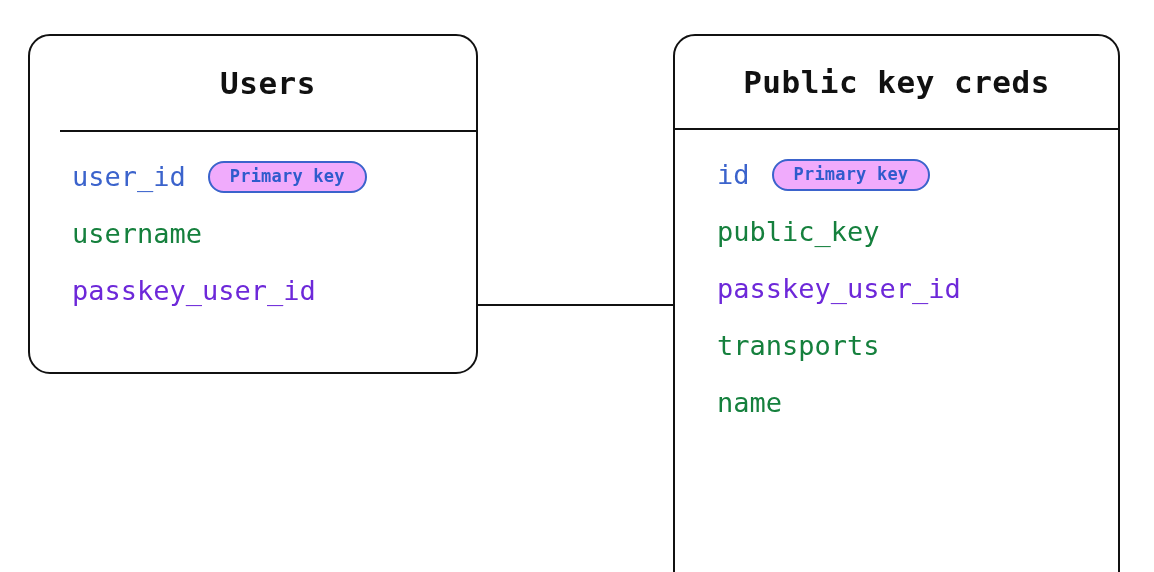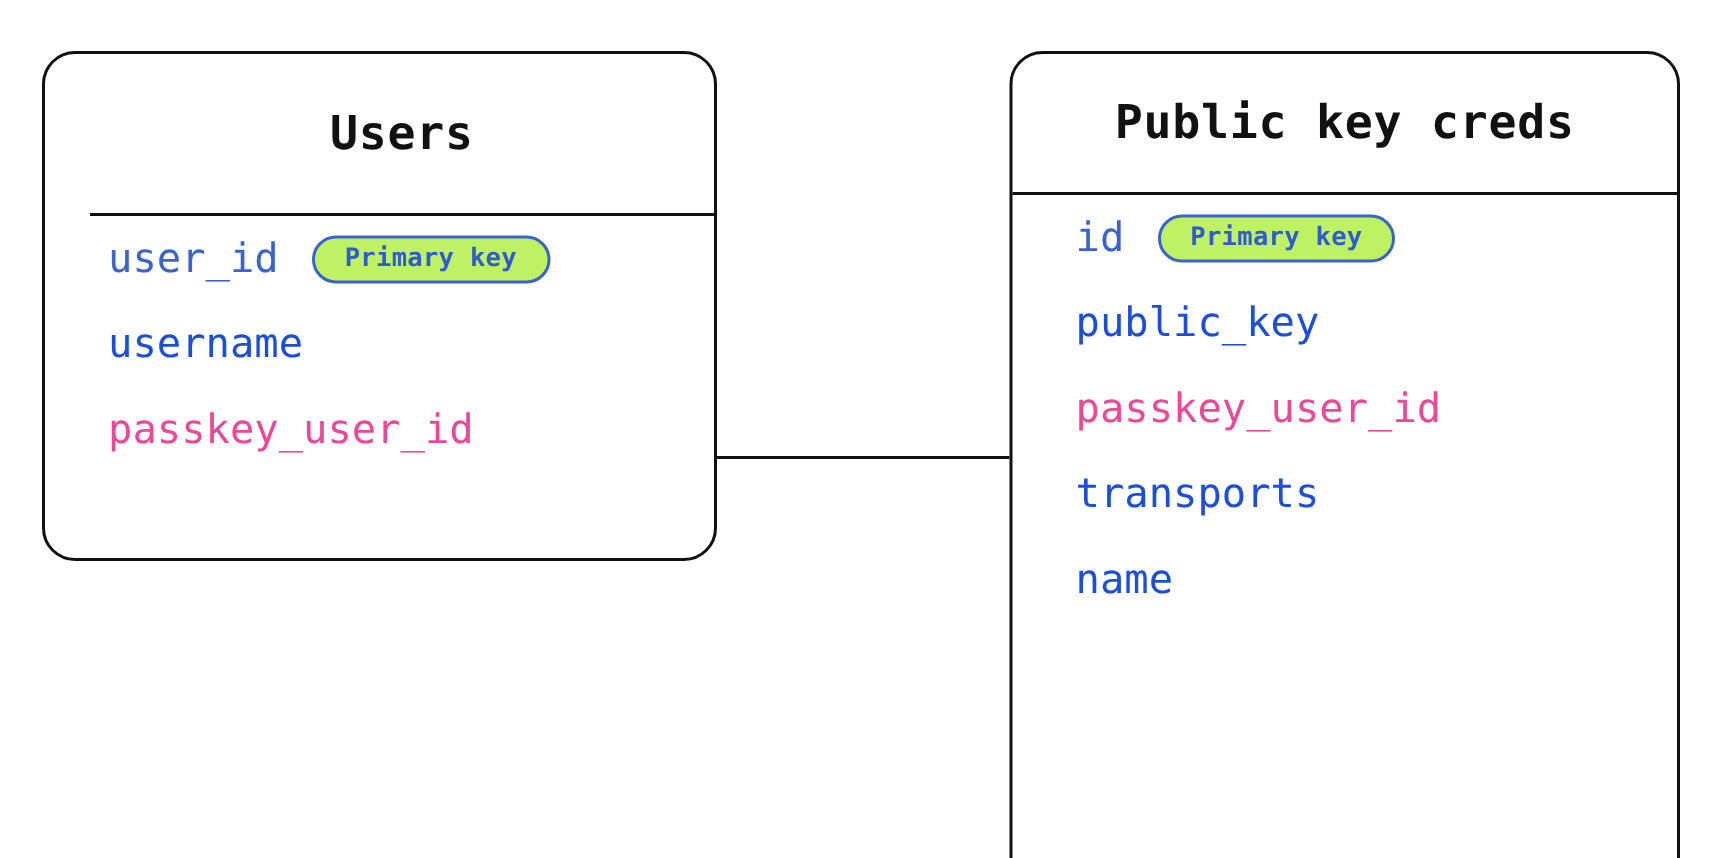--- a/index.html
+++ b/index.html
@@ -51,74 +51,74 @@
     font-family: "DejaVu Sans Mono", "Liberation Mono", monospace;
     font-weight: bold;
     font-size: 31px;
     letter-spacing: 0.5px;
     color: #111111;
     white-space: nowrap;
   }
 
   .entity-body {
     box-sizing: border-box;
-    padding-top: 0;
+    padding-top: 16px;
   }
 
   .field-row {
     display: flex;
     align-items: center;
     height: 57px;
     padding-left: 42px;
     box-sizing: border-box;
   }
 
   .field-name {
     font-family: "DejaVu Sans Mono", "Liberation Mono", monospace;
     font-size: 27px;
     font-weight: normal;
-    color: #1d4ed8;
+    color: #15803d;
     white-space: nowrap;
     line-height: 1;
   }
 
   .field-name.is-pk { color: #3B63CC; }
-  .field-name.is-fk { color: #ec4899; }
+  .field-name.is-fk { color: #6d28d9; }
 
   .pk-badge {
     margin-left: 22px;
     display: inline-flex;
     align-items: center;
     justify-content: center;
     box-sizing: border-box;
     height: 32px;
     padding: 0 20px;
     border: 2px solid #3B63CC;
     border-radius: 999px;
-    background: #bef264;
+    background: #f0abfc;
   }
 
   .pk-badge-text {
     font-family: "DejaVu Sans Mono", "Liberation Mono", monospace;
     font-weight: bold;
     font-size: 17px;
     letter-spacing: 0.2px;
     color: #2F5BCC;
     white-space: nowrap;
     line-height: 1;
   }
 
   
   #entity-users {
     left: 28px;
     top: 34px;
     width: 450px;
     height: 340px;
   }
-  #entity-users .entity-header { height: 108px; margin-left: 30px; }
+  #entity-users .entity-header { height: 96px; margin-left: 30px; }
 
   #entity-public-key-creds {
     left: 673px;
     top: 34px;
     width: 447px;
     height: 570px;
   }
   #entity-public-key-creds .entity-header { height: 94px; }
 
   #relation-users-creds {

